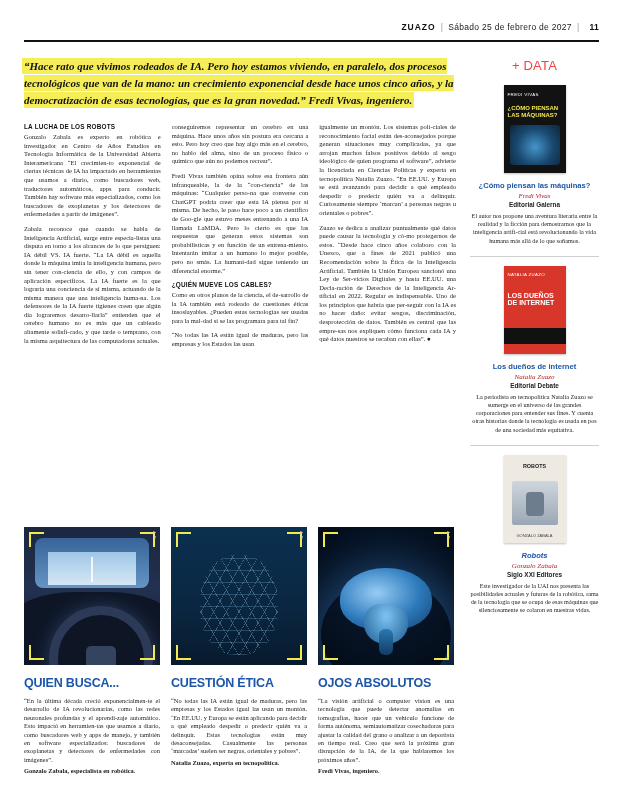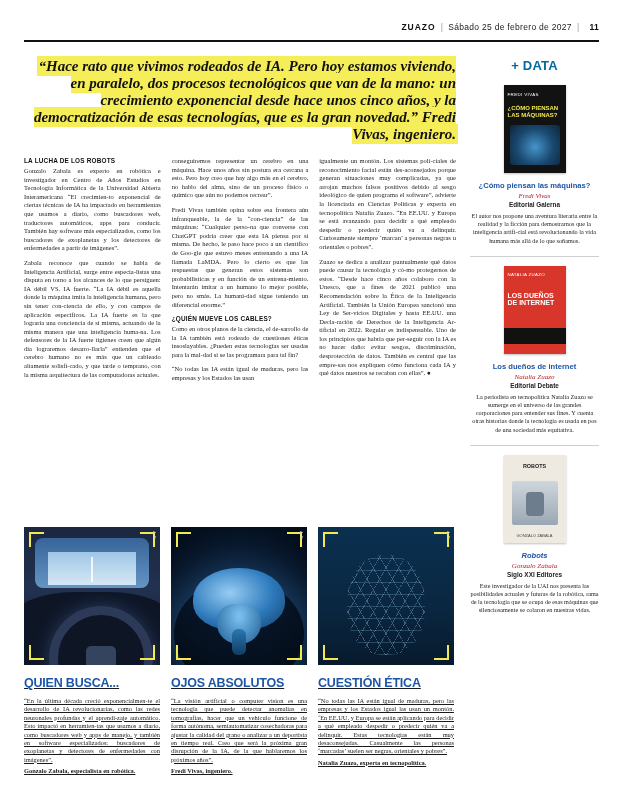--- a/index.html
+++ b/index.html
@@ -10,34 +10,34 @@
   .masthead{position:absolute;left:24px;right:24px;top:22px;height:18px;border-bottom:2px solid #111;
             display:flex;align-items:flex-start;justify-content:flex-end;}
   .masthead .mh-inner{font-family:"Liberation Sans",sans-serif;font-size:8.5px;letter-spacing:.3px;color:#111;}
   .mh-brand{font-weight:bold;letter-spacing:1px;}
   .mh-sep{color:#999;margin:0 5px;}
   .mh-date{color:#222;}
   .mh-page{font-weight:bold;margin-left:5px;margin-top:10px;}
 
   
   .article{position:absolute;left:24px;top:58px;width:432px;}
-  .pullwrap{font-family:"Liberation Serif",serif;font-style:italic;font-weight:bold;font-size:15px;
-            line-height:17px;color:#111;margin:0 0 14px 0;text-align:right;}
+  .pullwrap{font-family:"Liberation Serif",serif;font-style:italic;font-weight:bold;font-size:11px;
+            line-height:17px;color:#111;margin:0 0 14px 0;}
   .pullwrap span{background:#f6ee58;box-shadow:0 0 0 2px #f6ee58;}
 
   .cols{column-count:3;column-gap:11px;}
   .kicker{font-family:"Liberation Sans",sans-serif;font-weight:bold;font-size:6.4px;letter-spacing:.2px;
           color:#111;margin:0 0 3px 0;text-transform:uppercase;}
   .bodytxt{font-size:6.5px;line-height:8.6px;text-align:justify;margin:0 0 6px 0;color:#232323;
            hyphens:auto;}
   .bodytxt:last-child{margin-bottom:0;}
 
   
   .features{position:absolute;left:24px;top:527px;width:432px;display:flex;gap:11px;}
-  .feat{width:136px;text-decoration:underline;}
+  .feat{width:136px;}
   .photo{position:relative;width:136px;height:138px;overflow:hidden;border:0;}
   .ph-cap{position:absolute;right:3px;top:4px;font-family:"Liberation Sans",sans-serif;font-size:4px;
           color:#cfcfcf;writing-mode:vertical-rl;letter-spacing:.5px;}
   .corner{position:absolute;width:13px;height:13px;border-color:#f2e84f;border-style:solid;border-width:0;}
   .c-tl{left:5px;top:5px;border-left-width:2px;border-top-width:2px;}
   .c-tr{right:5px;top:5px;border-right-width:2px;border-top-width:2px;}
   .c-bl{left:5px;bottom:5px;border-left-width:2px;border-bottom-width:2px;}
   .c-br{right:5px;bottom:5px;border-right-width:2px;border-bottom-width:2px;}
   .feat h3{font-family:"Liberation Sans",sans-serif;font-weight:bold;font-size:12.5px;color:#1d55a8;
            margin:11px 0 7px 0;letter-spacing:-.2px;}
@@ -72,21 +72,21 @@
               border-radius:46% 46% 44% 44%;}
   .face .mesh{position:absolute;left:50%;top:20%;width:78px;height:100px;margin-left:-39px;
               background:
                 repeating-linear-gradient(60deg,rgba(160,220,255,.35) 0 .6px,transparent .6px 11px),
                 repeating-linear-gradient(-60deg,rgba(160,220,255,.35) 0 .6px,transparent .6px 11px),
                 repeating-linear-gradient(0deg,rgba(160,220,255,.22) 0 .6px,transparent .6px 12px);
               border-radius:46% 46% 44% 44%;}
 
   
   .rail{position:absolute;left:470px;top:58px;width:129px;text-align:center;}
-  .rail-title{font-family:"Liberation Sans",sans-serif;font-weight:bold;font-size:13px;color:#0369a1;
+  .rail-title{font-family:"Liberation Sans",sans-serif;font-weight:normal;font-size:13px;color:#ef4444;
               margin:0 0 12px 0;letter-spacing:.2px;}
   .rail-sep{border:0;border-top:1px solid #cfcfcf;margin:11px 0 9px 0;}
   .bookwrap{display:flex;justify-content:center;}
   .bk{position:relative;width:62px;height:88px;overflow:hidden;box-shadow:0 1px 2px rgba(0,0,0,.25);}
   .bk1{background:#121212;}
   .bk1 .ttl{position:absolute;left:4px;right:4px;top:20px;color:#f2e84f;font-family:"Liberation Sans",sans-serif;
             font-weight:bold;font-size:6px;line-height:7px;text-align:left;}
   .bk1 .auth{position:absolute;left:4px;top:7px;color:#fff;font-family:"Liberation Sans",sans-serif;font-size:4.4px;
             letter-spacing:.4px;text-align:left;}
   .bk1 .img{position:absolute;left:6px;right:6px;bottom:8px;height:40px;background:
@@ -157,53 +157,53 @@
         <span class="corner c-br"></span>
         <span class="ph-cap">A.P.</span>
       </div>
       <h3>QUIEN BUSCA...</h3>
       <p>“En la última década creció exponencialmen-te el desarrollo de IA revolucionarias, como las redes neuronales profundas y el aprendi-zaje automático. Esto impactó en herramien-tas que usamos a diario, como buscadores web y apps de manejo, y también en software especializados: buscadores de exoplanetas y detectores de enfermedades con imágenes”.</p>
       <p style="font-weight:bold;margin-top:3px;">Gonzalo Zabala, especialista en robótica.</p>
     </div>
 
     <div class="feat">
       <div class="photo">
+        <div class="face">
+          <div class="head"></div>
+          <div class="mesh"></div>
+        </div>
+        <span class="corner c-tl"></span>
+        <span class="corner c-tr"></span>
+        <span class="corner c-bl"></span>
+        <span class="corner c-br"></span>
+        <span class="ph-cap">A.P.</span>
+      </div>
+      <h3>CUESTIÓN ÉTICA</h3>
+      <p>“No todas las IA están igual de maduras, pero las empresas y los Estados igual las usan un montón. ‘En EE.UU. y Europa se están aplicando para decidir a qué empleado despedir o predecir quién va a delinquir. Estas tecnologías están muy desaconsejadas. Casualmente las personas ‘marcadas’ suelen ser negras, orientales y pobres”.</p>
+      <p style="font-weight:bold;margin-top:3px;">Natalia Zuazo, experta en tecnopolítica.</p>
+    </div>
+
+    <div class="feat">
+      <div class="photo">
         <div class="brain">
           <div class="glow"></div>
           <div class="lobe"></div>
           <div class="lobe2"></div>
           <div class="stem"></div>
         </div>
         <span class="corner c-tl"></span>
         <span class="corner c-tr"></span>
         <span class="corner c-bl"></span>
         <span class="corner c-br"></span>
         <span class="ph-cap">A.P.</span>
       </div>
       <h3>OJOS ABSOLUTOS</h3>
       <p>“La visión artificial o computer vision es una tecnología que puede detectar anomalías en tomografías, hacer que un vehículo funcione de forma autónoma, semiautomatizar cosechadoras para ajustar la calidad del grano o analizar a un deportista en tiempo real. Creo que será la próxima gran disrupción de la IA, de la que hablaremos los próximos años”.</p>
       <p style="font-weight:bold;margin-top:3px;">Fredi Vivas, ingeniero.</p>
     </div>
-
-    <div class="feat">
-      <div class="photo">
-        <div class="face">
-          <div class="head"></div>
-          <div class="mesh"></div>
-        </div>
-        <span class="corner c-tl"></span>
-        <span class="corner c-tr"></span>
-        <span class="corner c-bl"></span>
-        <span class="corner c-br"></span>
-        <span class="ph-cap">A.P.</span>
-      </div>
-      <h3>CUESTIÓN ÉTICA</h3>
-      <p>“No todas las IA están igual de maduras, pero las empresas y los Estados igual las usan un montón. ‘En EE.UU. y Europa se están aplicando para decidir a qué empleado despedir o predecir quién va a delinquir. Estas tecnologías están muy desaconsejadas. Casualmente las personas ‘marcadas’ suelen ser negras, orientales y pobres”.</p>
-      <p style="font-weight:bold;margin-top:3px;">Natalia Zuazo, experta en tecnopolítica.</p>
-    </div>
   </div>
 
   <div class="rail">
     <p class="rail-title">+ DATA</p>
 
     <div class="bookwrap">
       <div class="bk bk1">
         <div class="auth">FREDI VIVAS</div>
         <div class="ttl">¿CÓMO PIENSAN LAS MÁQUINAS?</div>
         <div class="img"></div>

